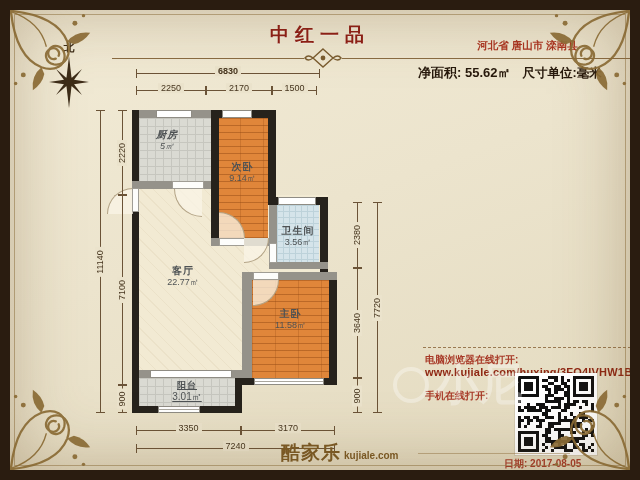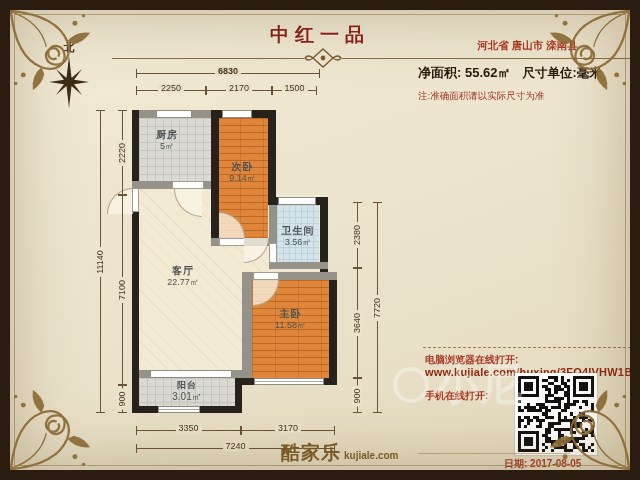--- a/index.html
+++ b/index.html
@@ -47,21 +47,21 @@
   .wall-b{background:#26221c;}
   .wall-g{background:#95928a;}
   .win{background:linear-gradient(180deg,#fff 42%,#a9a69e 42%,#a9a69e 58%,#fff 58%);
        border:1px solid #8f8c84;}
   .leaf{background:#fdfdfb;border:1px solid #a09d95;}
   .arc{background:rgba(249,244,231,.75);border:0 solid #b3a385;}
 
   .room-label{text-align:center;color:#4e5254;line-height:1.3;}
   .room-label .nm{font-size:10px;letter-spacing:1px;font-weight:bold;}
   .room-label .ar{font-size:9px;}
-  .room-label.small{line-height:1.1;}
+  .room-label.small{line-height:1.1;text-decoration:underline;}
   .room-label.small .nm{font-size:9px;}
   .room-label.small .ar{font-size:10px;}
 
   
   .hdim{height:1px;background:#6b5337;}
   .hdim::before,.hdim::after{content:"";position:absolute;top:-4px;width:1px;height:9px;background:#6b5337;}
   .hdim::before{left:0;}.hdim::after{right:0;}
   .hdim>span{position:absolute;left:50%;top:-1px;transform:translate(-50%,-58%);
     background:#ebe3cc;padding:0 3px;font-size:9px;color:#46351e;white-space:nowrap;}
   .vdim{width:1px;background:#6b5337;}
@@ -161,21 +161,20 @@
           <path d="M9,12 q-5,-4 -8,0 q3,4 8,0"></path>
           <path d="M29,12 q5,-4 8,0 q-3,4 -8,0"></path>
         </g>
         <circle cx="19" cy="12" r="2.4" fill="#7a5c30"></circle>
       </svg>
   </div>
   <div class="abs location">河北省 唐山市 滦南县</div>
   <div class="abs area-line">
     <span>净面积: 55.62㎡</span><span class="unit">尺寸单位:毫米</span>
   </div>
-  <div class="abs note">注:准确面积请以实际尺寸为准</div>
 
   <div class="abs compass">
     <div class="n">北</div>
     <svg width="42" height="54" viewBox="0 0 42 54">
         <g fill="#3d2c18">
           <polygon points="21,1 24,27 21,53 18,27"></polygon>
           <polygon points="1,27 21,24 41,27 21,30"></polygon>
           <polygon points="8,14 22,26 19,29"></polygon>
           <polygon points="34,14 20,26 23,29"></polygon>
           <polygon points="8,40 22,28 19,25"></polygon>
@@ -228,21 +227,21 @@
   <div class="abs leaf" style="left:122px;top:178px;width:7px;height:24px;"></div>
   <div class="abs arc" style="left:164px;top:179px;width:28px;height:28px;border-radius:0 0 0 100%;border-width:0 0 1px 1px;"></div>
   <div class="abs leaf" style="left:162px;top:171px;width:32px;height:8px;"></div>
   <div class="abs arc" style="left:209px;top:202px;width:26px;height:26px;border-radius:0 100% 0 0;border-width:1px 1px 0 0;"></div>
   <div class="abs leaf" style="left:209px;top:228px;width:26px;height:8px;"></div>
   <div class="abs arc" style="left:234px;top:228px;width:25px;height:25px;border-radius:0 0 100% 0;border-width:0 1px 1px 0;"></div>
   <div class="abs leaf" style="left:259px;top:233px;width:8px;height:20px;"></div>
   <div class="abs arc" style="left:243px;top:270px;width:26px;height:26px;border-radius:0 0 100% 0;border-width:0 1px 1px 0;"></div>
   <div class="abs leaf" style="left:243px;top:262px;width:26px;height:8px;"></div>
 
-  <div class="abs room-label" style="left:129px;top:118px;width:56px;">
+  <div class="abs room-label" style="left:129px;top:118px;width:56px;font-style:italic;">
     <div class="nm">厨房</div>
     <div class="ar">5㎡</div>
   </div>
   <div class="abs room-label" style="left:207px;top:150px;width:51px;">
     <div class="nm">次卧</div>
     <div class="ar">9.14㎡</div>
   </div>
   <div class="abs room-label" style="left:262px;top:214px;width:52px;">
     <div class="nm">卫生间</div>
     <div class="ar">3.56㎡</div>

